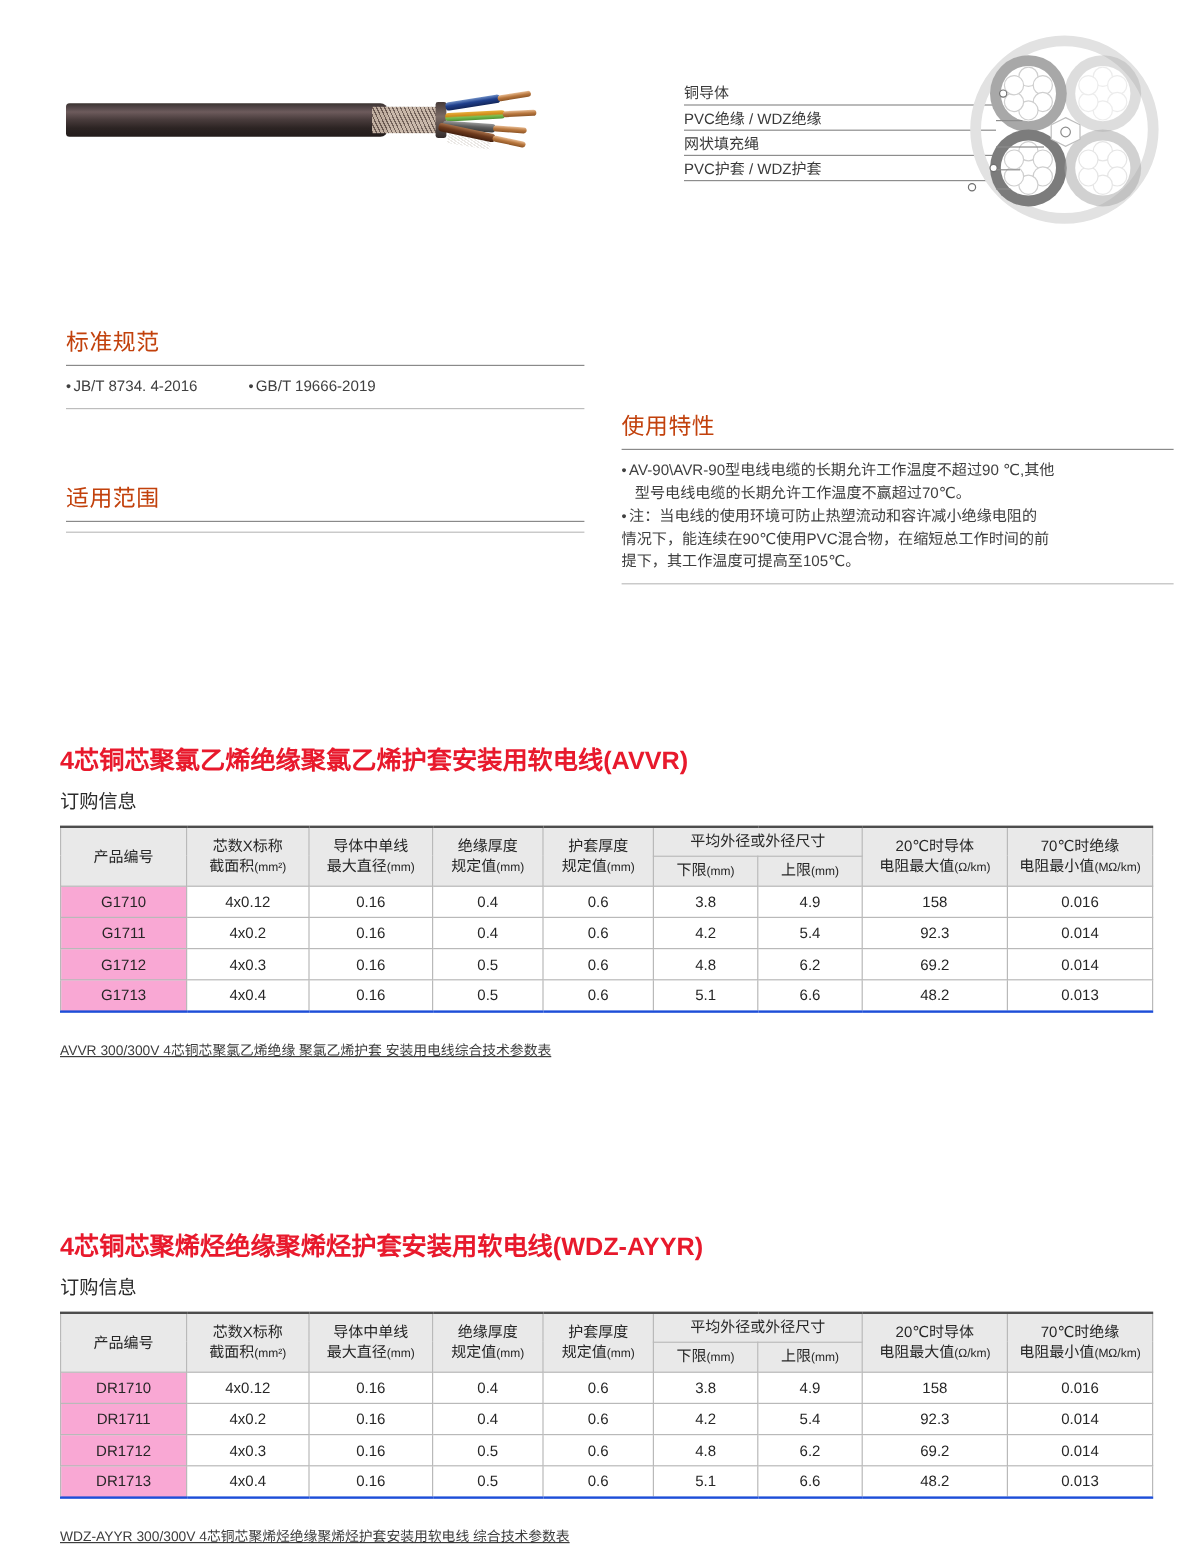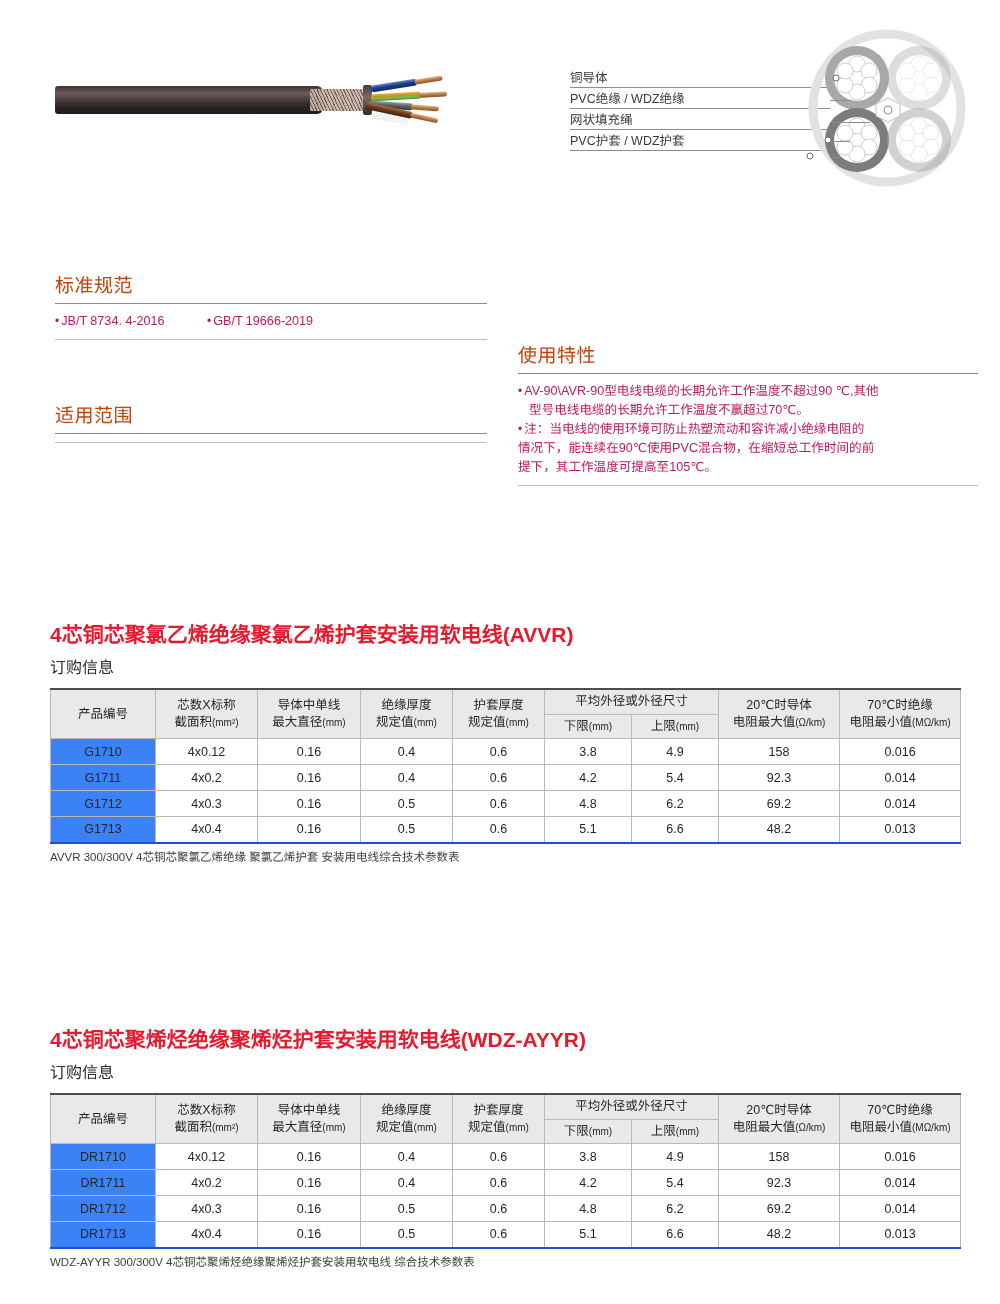--- a/index.html
+++ b/index.html
@@ -132,21 +132,21 @@
     padding-bottom: 6px;
   }
   .sec-rule {
     height: 1px;
     background: #8a8a8a;
   }
   .sec-body {
     padding-top: 8px;
     font-size: 12.6px;
     line-height: 19px;
-    color: #be185d;
+    color: #404040;
   }
   .sec-bottom-rule {
     height: 1px;
     background: #bdbdbd;
     margin-top: 8px;
   }
   .bullet-line { white-space: nowrap; }
   .bullet::before {
     content: "\2022";
     display: inline-block;
@@ -196,30 +196,31 @@
   }
   table.spec thead tr th {
     background: #e9e9e9;
     font-weight: normal;
     line-height: 17px;
   }
   table.spec thead .h-top { border-top: 2px solid #4d4d4d; }
   table.spec tbody tr { height: 26px; }
   table.spec tbody td { background: #ffffff; }
   table.spec tbody td.code {
-    background: #3b82f6;
+    background: #f9a8d4;
   }
   table.spec tbody tr:last-child td { border-bottom: 2px solid #1d4ed8; }
   .unit { font-size: 10px; }
   .h2line { height: 48px; }
   .tbl-caption {
     font-size: 11.5px;
     color: #3d3d3d;
-    margin-top: 4px;
+    margin-top: 22px;
     white-space: nowrap;
+    text-decoration: underline;
   }
 </style>
 </head>
 <body>
 
 <div id="hero">
 
   <div class="cable-photo">
     <div class="cable-jacket"></div>
     <div class="cable-braid"></div>

